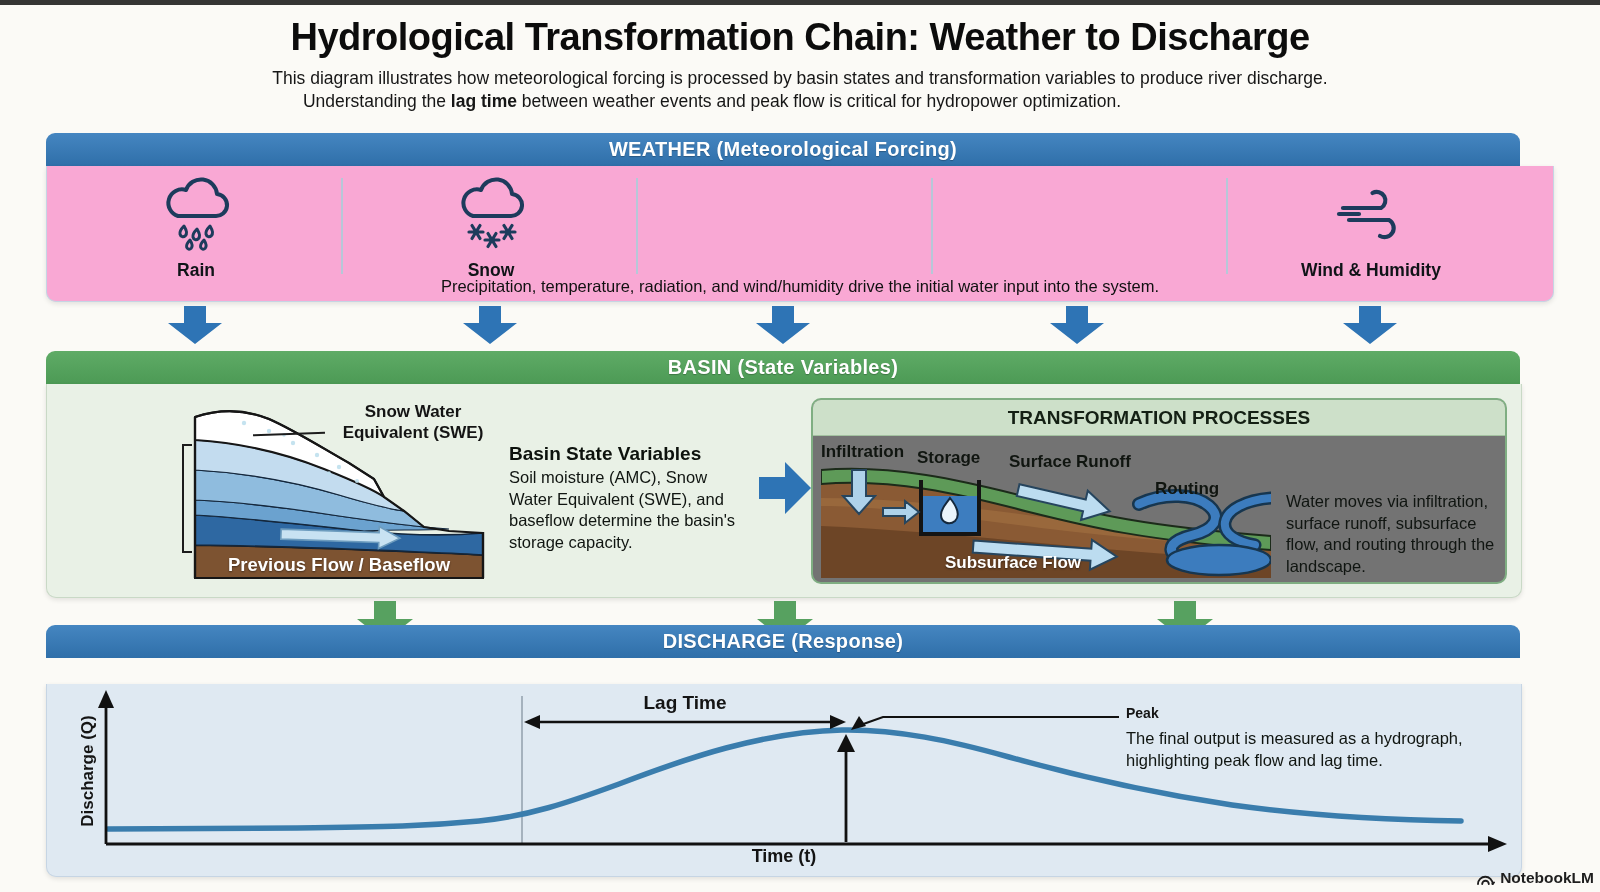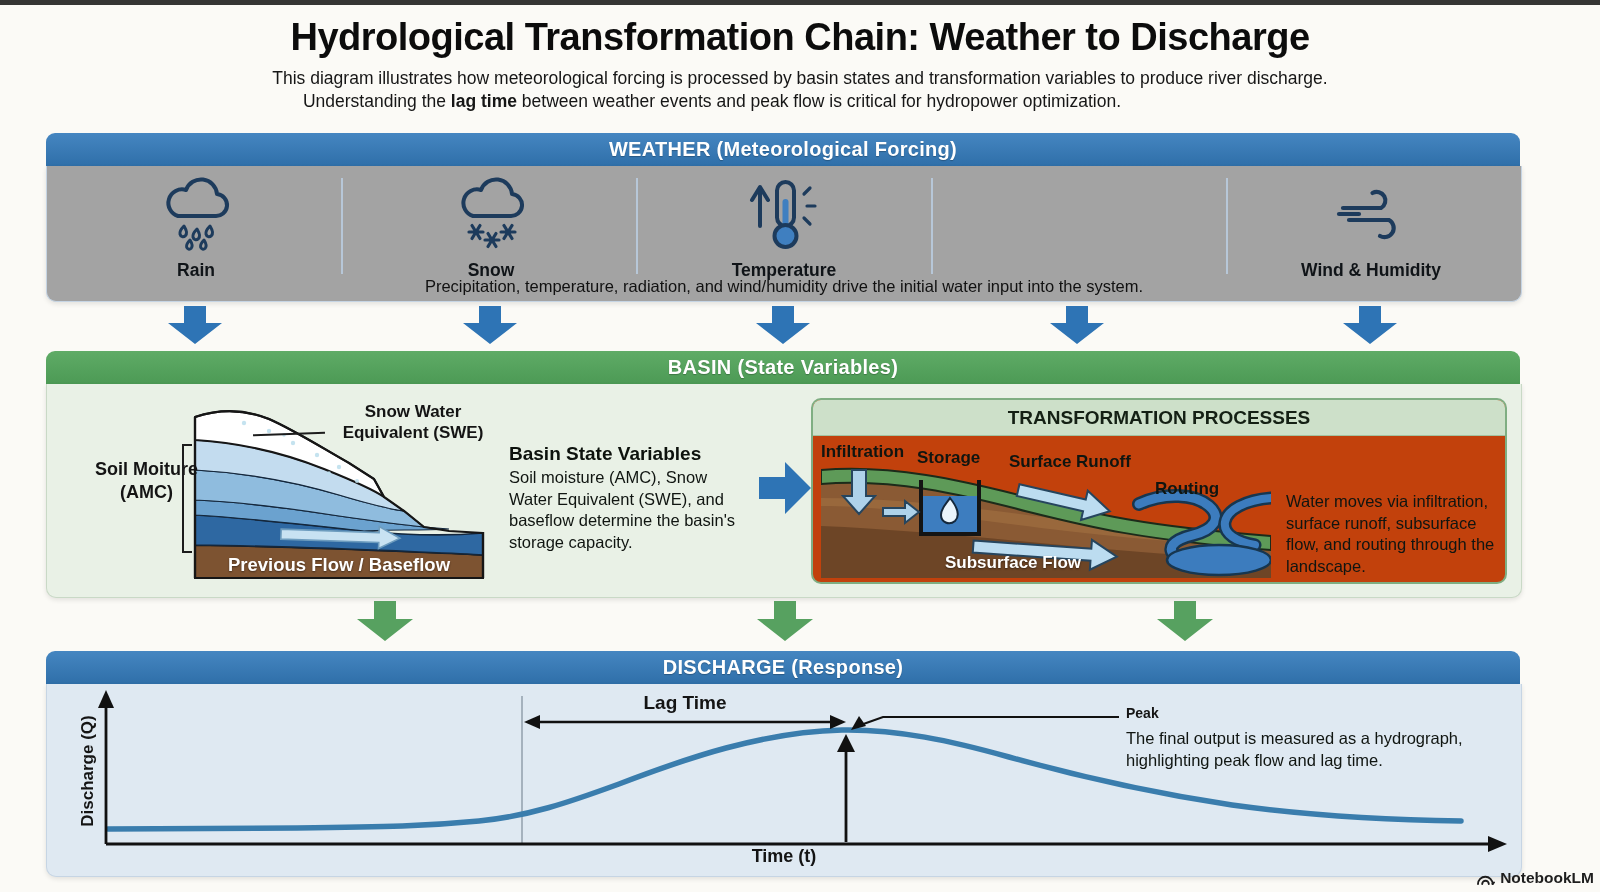--- a/index.html
+++ b/index.html
@@ -33,21 +33,21 @@
   <div class="abs" style="left:0;top:0;width:1600px;height:5px;background:#191919;opacity:.88;"></div>
 
   <div class="abs" style="left:0;top:16px;width:1600px;text-align:center;font-size:38px;font-weight:bold;
               letter-spacing:-.5px;color:#0c0c0c;">Hydrological Transformation Chain: Weather to Discharge</div>
   <div class="abs nowrap" style="left:0;top:68px;width:1600px;text-align:center;font-size:17.5px;color:#161616;">This diagram illustrates how meteorological forcing is processed by basin states and transformation variables to produce river discharge.</div>
   <div class="abs nowrap" style="left:0;top:91px;width:1424px;text-align:center;font-size:17.5px;color:#161616;">
     <span>Understanding the </span><span style="font-weight:bold">lag time</span><span> between weather events and peak flow is critical for hydropower optimization.</span>
   </div>
 
   <div class="hdr hdr-blue" style="top:133px;">WEATHER (Meteorological Forcing)</div>
-  <div class="panel" style="top:166px;height:135px;background:#a3a3a3;border:1px solid #c6d5e4;border-top:none;">
+  <div class="panel" style="top:166px;height:135px;background:#f9a8d4;border:1px solid #c6d5e4;border-top:none;padding-left:32px;">
     <div class="divider" style="left:294px;"></div>
     <div class="divider" style="left:589px;"></div>
     <div class="divider" style="left:884px;"></div>
     <div class="divider" style="left:1179px;"></div>
 
     <div class="w-col" style="left:64px;top:8px;">
       <svg width="84" height="78" viewBox="0 0 84 78" fill="none" stroke="#1d3b5c" stroke-width="4" stroke-linecap="round" stroke-linejoin="round">
         <path d="M24,42 H61 A11 11 0 0 0 63,20 A16 16 0 0 0 32,16 A12.5 12.5 0 0 0 24,42 Z"></path>
         <g stroke-width="3">
           <path d="M30,52 c2.8,4.5 3.4,7.5 1.4,9.6 c-2,2 -4.8,1.2 -5.4,-1.4 c-0.5,-2.2 1.2,-5.4 4,-8.2z"></path>
@@ -65,32 +65,20 @@
         <path d="M24,42 H61 A11 11 0 0 0 63,20 A16 16 0 0 0 32,16 A12.5 12.5 0 0 0 24,42 Z"></path>
         <g stroke-width="3.2">
           <path transform="translate(27,58)" d="M-7 0 H7 M-4 -6.5 L4 6.5 M-4 6.5 L4 -6.5"></path>
           <path transform="translate(43,66)" d="M-7 0 H7 M-4 -6.5 L4 6.5 M-4 6.5 L4 -6.5"></path>
           <path transform="translate(59,58)" d="M-7 0 H7 M-4 -6.5 L4 6.5 M-4 6.5 L4 -6.5"></path>
         </g>
       </svg>
       <div class="w-label">Snow</div>
     </div>
 
-    <div class="w-col" style="left:652px;top:8px;">
-      <svg width="84" height="78" viewBox="0 0 84 78" fill="none" stroke="#1d3b5c" stroke-width="4" stroke-linecap="round" stroke-linejoin="round">
-        <path d="M18,52 V16 M10,26 L18,13 L26,26"></path>
-        <rect x="35" y="8" width="17" height="44" rx="8.5"></rect>
-        <line x1="43.5" y1="28" x2="43.5" y2="52" stroke="#3f7fc0" stroke-width="6"></line>
-        <circle cx="43.5" cy="62" r="11" fill="#3f7fc0"></circle>
-        <g stroke-width="3.2">
-            <path d="M62,20 L68,14 M65,32 H73 M62,44 L68,50"></path>
-          </g>
-      </svg>
-      <div class="w-label">Temperature</div>
-    </div>
 
 
     <div class="w-col" style="left:1239px;top:8px;">
       <svg width="84" height="78" viewBox="0 0 84 78" fill="none" stroke="#1d3b5c" stroke-width="4.2" stroke-linecap="round">
         <path d="M14,34 H52 A8.5 8.5 0 1 0 43.5,19"></path>
         <path d="M20,46 H60 A9 9 0 1 1 51,62"></path>
         <path d="M10,40 H30"></path>
       </svg>
       <div class="w-label">Wind &amp; Humidity</div>
     </div>
@@ -138,35 +126,34 @@
       <line x1="6" y1="12" x2="6" y2="173" stroke="#161616" stroke-width="2.4"></line>
       <line x1="294" y1="127" x2="294" y2="173" stroke="#161616" stroke-width="2.4"></line>
       <g transform="rotate(2 145 130)">
         <path d="M92,126 h98 v-6 l21,11 -21,11 v-6 h-98 z" fill="#c8e2f2" stroke="#6d9cbe" stroke-width="1.6"></path>
       </g>
     </svg>
 
     <div class="abs" style="left:282px;top:17px;width:168px;text-align:center;font-weight:bold;font-size:17px;line-height:21px;">Snow Water Equivalent (SWE)</div>
     <div class="abs" style="left:206px;top:49px;width:72px;height:2px;background:#1c1c1c;transform:rotate(-2deg);"></div>
 
-    <div class="abs" style="left:22px;top:74px;width:155px;text-align:center;font-weight:bold;font-size:18px;line-height:23px;">Soil Moiture (AMC)</div>
     <div class="abs" style="left:135px;top:60px;width:8px;height:105px;border-left:2.5px solid #1c1c1c;
                 border-top:2.5px solid #1c1c1c;border-bottom:2.5px solid #1c1c1c;"></div>
 
     <div class="abs" style="left:142px;top:170px;width:300px;text-align:center;font-weight:bold;font-size:18.5px;color:#fff;
                 text-shadow:0 1px 2px rgba(0,0,0,.45);">Previous Flow / Baseflow</div>
 
     <div class="abs bold-head" style="left:462px;top:59px;">Basin State Variables</div>
     <div class="abs big-text" style="left:462px;top:83px;width:240px;">Soil moisture (AMC), Snow Water Equivalent (SWE), and baseflow determine the basin's storage capacity.</div>
 
     <svg class="abs" style="left:712px;top:76px;" width="52" height="56">
         <polygon points="0,17 26,17 26,2 52,28 26,54 26,39 0,39" fill="#2e74b5"></polygon>
       </svg>
 
-    <div class="abs" style="left:764px;top:14px;width:696px;height:186px;background:#c2410c;border:2px solid #7fae82;
+    <div class="abs" style="left:764px;top:14px;width:696px;height:186px;background:#737373;border:2px solid #7fae82;
                 border-radius:10px;box-sizing:border-box;">
       <div class="abs" style="left:0;top:0;width:100%;height:36px;background:#cde0c9;border-bottom:1.5px solid #a3c2a0;
                   border-radius:8px 8px 0 0;display:flex;align-items:center;justify-content:center;
                   font-weight:bold;font-size:19px;color:#142014;box-sizing:border-box;">TRANSFORMATION PROCESSES</div>
 
       <svg class="abs" style="left:8px;top:40px;" width="450" height="138" viewBox="0 0 450 138">
         <path d="M0,30 C70,24 140,40 210,58 C270,73 320,86 450,96 L450,138 L0,138 Z" fill="#8a5a34"></path>
         <path d="M0,58 C90,58 180,72 260,82 C330,90 400,96 450,99 L450,108 C380,104 300,98 220,88 C140,78 60,66 0,66 Z" fill="#9c6b3f" opacity="0.8"></path>
         <path d="M0,86 C100,90 220,104 320,112 C370,116 420,118 450,119 L450,138 L0,138 Z" fill="#6d4526"></path>
         <path d="M0,30 C70,24 140,40 210,58 C270,73 320,86 450,96 L450,110 C320,100 268,87 208,72 C140,54 70,38 0,44 Z" fill="#5e9a58" stroke="#1c2b1a" stroke-width="2"></path>
@@ -201,21 +188,21 @@
   <svg class="arrow" style="left:357px;top:601px;" width="56" height="40">
       <polygon points="17,0 39,0 39,18 56,18 28,40 0,18 17,18" fill="#57a160"></polygon>
     </svg>
   <svg class="arrow" style="left:757px;top:601px;" width="56" height="40">
       <polygon points="17,0 39,0 39,18 56,18 28,40 0,18 17,18" fill="#57a160"></polygon>
     </svg>
   <svg class="arrow" style="left:1157px;top:601px;" width="56" height="40">
       <polygon points="17,0 39,0 39,18 56,18 28,40 0,18 17,18" fill="#57a160"></polygon>
     </svg>
 
-  <div class="hdr hdr-blue" style="top:651px;text-align:center;">DISCHARGE (Response)</div>
+  <div class="hdr hdr-blue" style="top:625px;text-align:center;">DISCHARGE (Response)</div>
   <div class="panel" style="top:684px;height:192px;background:#dfe9f2;border:1px solid #c6d5e4;border-top:none;">
 
     <svg class="abs" style="left:0;top:0;" width="1474" height="192" viewBox="0 0 1474 192">
       <line x1="475" y1="12" x2="475" y2="160" stroke="#96a4b0" stroke-width="1.6"></line>
 
       <path d="M61,145 L250,144 C340,143 380,142 432,137 C482,132 520,119 572,100 C640,74 715,48 795,46
                C850,45 905,57 962,73 C1030,92 1105,109 1185,121 C1265,132 1345,136 1414,137" fill="none" stroke="#3a7dad" stroke-width="5.5" stroke-linecap="round"></path>
 
       <line x1="59" y1="160" x2="1444" y2="160" stroke="#111" stroke-width="2.8"></line>
       <polygon points="1460,160 1441,152 1441,168" fill="#111"></polygon>

